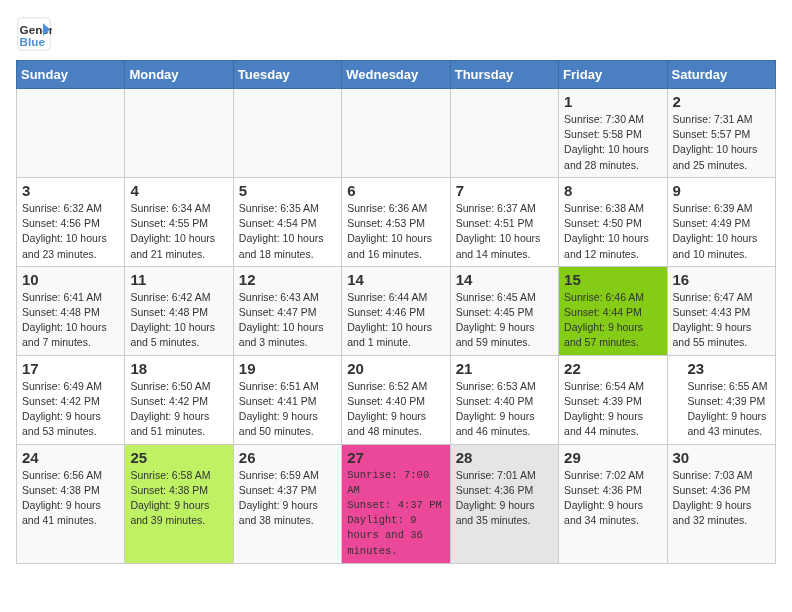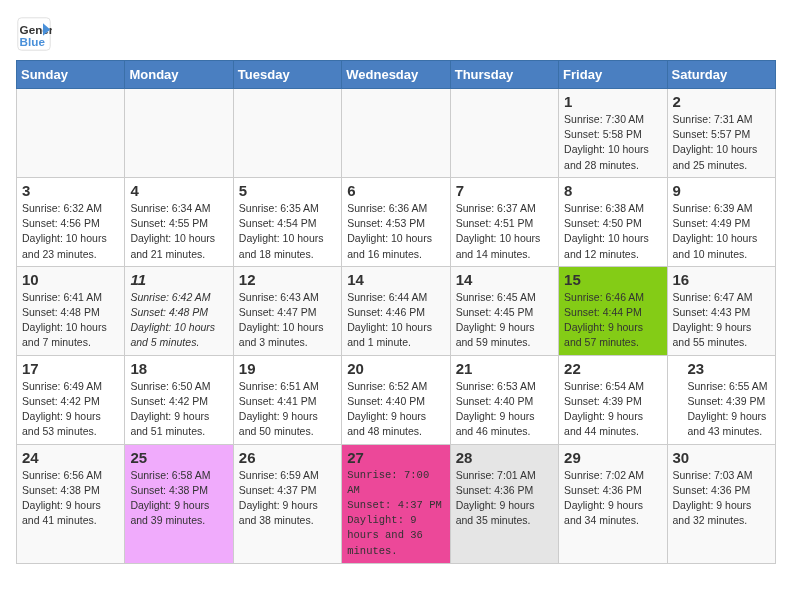--- a/index.html
+++ b/index.html
@@ -117,21 +117,21 @@
 Daylight: 10 hours and 10 minutes.</div>
         </td>
       </tr>
       <tr>
         <td style="background: rgb(249, 249, 249);">
           <span class="day-num">10</span>
           <div class="day-info" style="white-space: pre-line;">Sunrise: 6:41 AM
 Sunset: 4:48 PM
 Daylight: 10 hours and 7 minutes.</div>
         </td>
-        <td style="background: rgb(249, 249, 249); font-style: italic;">
+        <td style="background: rgb(249, 249, 249);">
           <span class="day-num">11</span>
           <div class="day-info" style="white-space: pre-line;">Sunrise: 6:42 AM
 Sunset: 4:48 PM
 Daylight: 10 hours and 5 minutes.</div>
         </td>
         <td style="background: rgb(249, 249, 249);">
           <span class="day-num">12</span>
           <div class="day-info" style="white-space: pre-line;">Sunrise: 6:43 AM
 Sunset: 4:47 PM
 Daylight: 10 hours and 3 minutes.</div>
@@ -205,21 +205,21 @@
 Daylight: 9 hours and 43 minutes.</div>
         </td>
       </tr>
       <tr>
         <td style="background: rgb(249, 249, 249);">
           <span class="day-num">24</span>
           <div class="day-info" style="white-space: pre-line;">Sunrise: 6:56 AM
 Sunset: 4:38 PM
 Daylight: 9 hours and 41 minutes.</div>
         </td>
-        <td style="background: #f0abfc;">
+        <td style="background: #bef264;">
           <span class="day-num">25</span>
           <div class="day-info" style="white-space: pre-line;">Sunrise: 6:58 AM
 Sunset: 4:38 PM
 Daylight: 9 hours and 39 minutes.</div>
         </td>
         <td style="background: rgb(249, 249, 249);">
           <span class="day-num">26</span>
           <div class="day-info" style="white-space: pre-line;">Sunrise: 6:59 AM
 Sunset: 4:37 PM
 Daylight: 9 hours and 38 minutes.</div>

